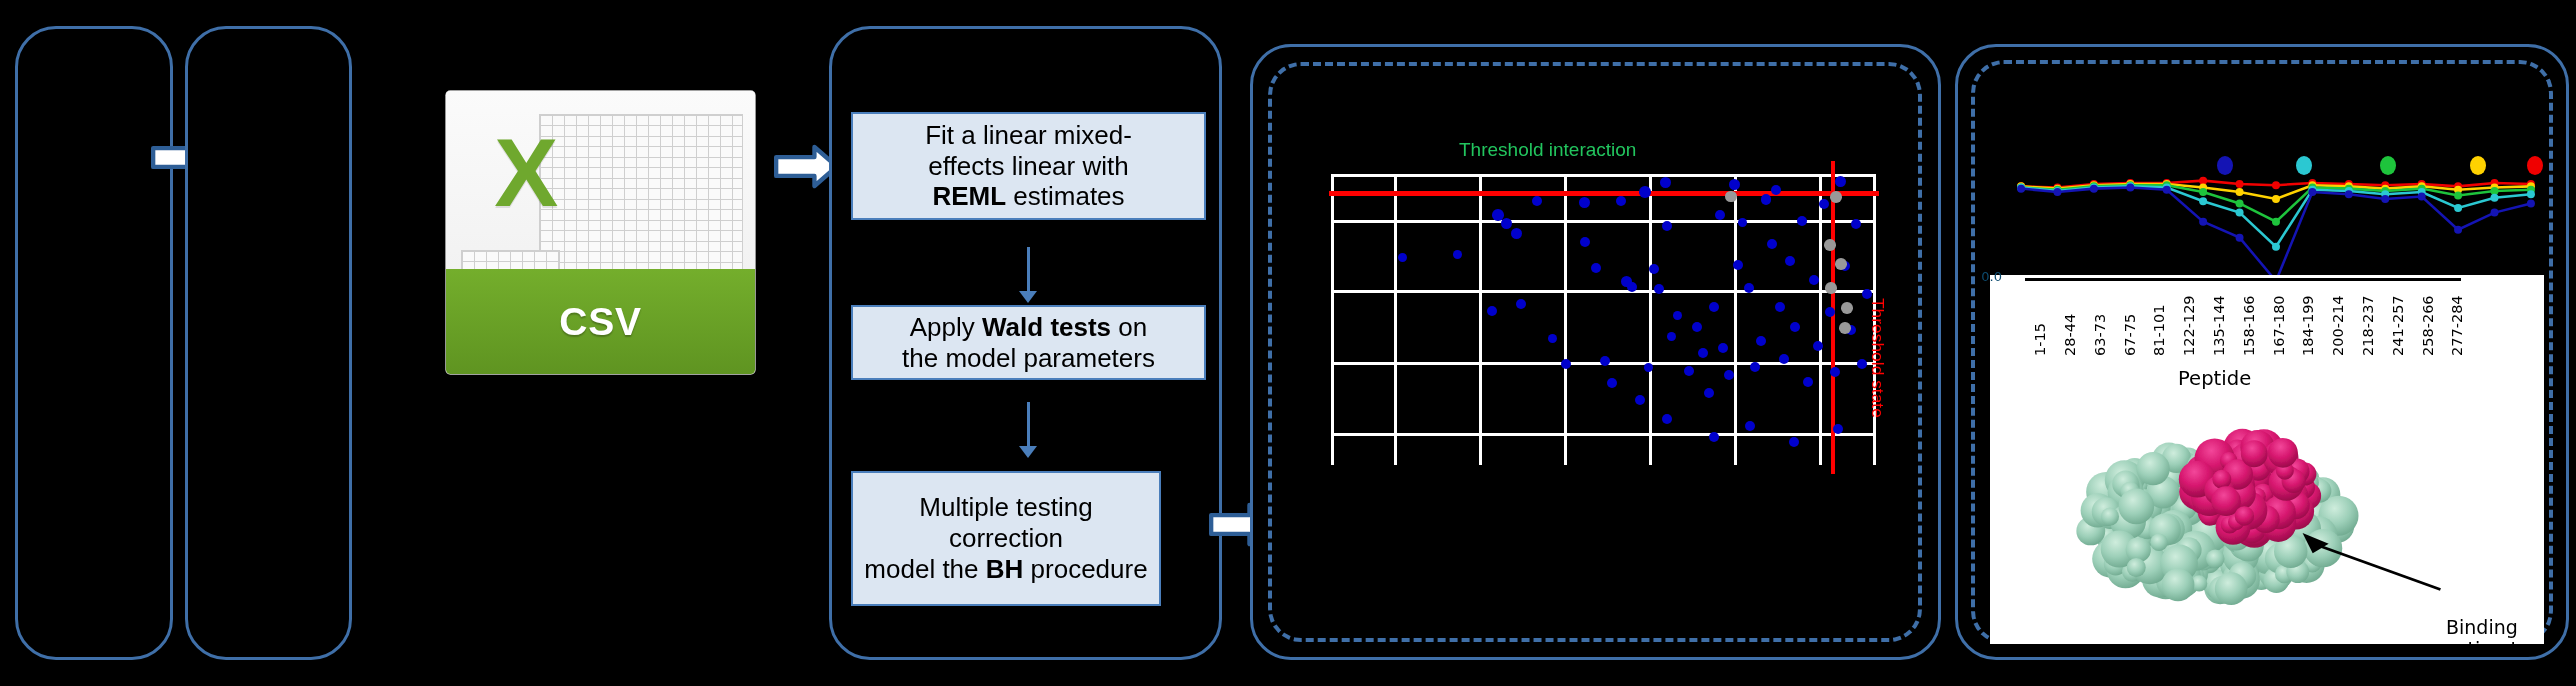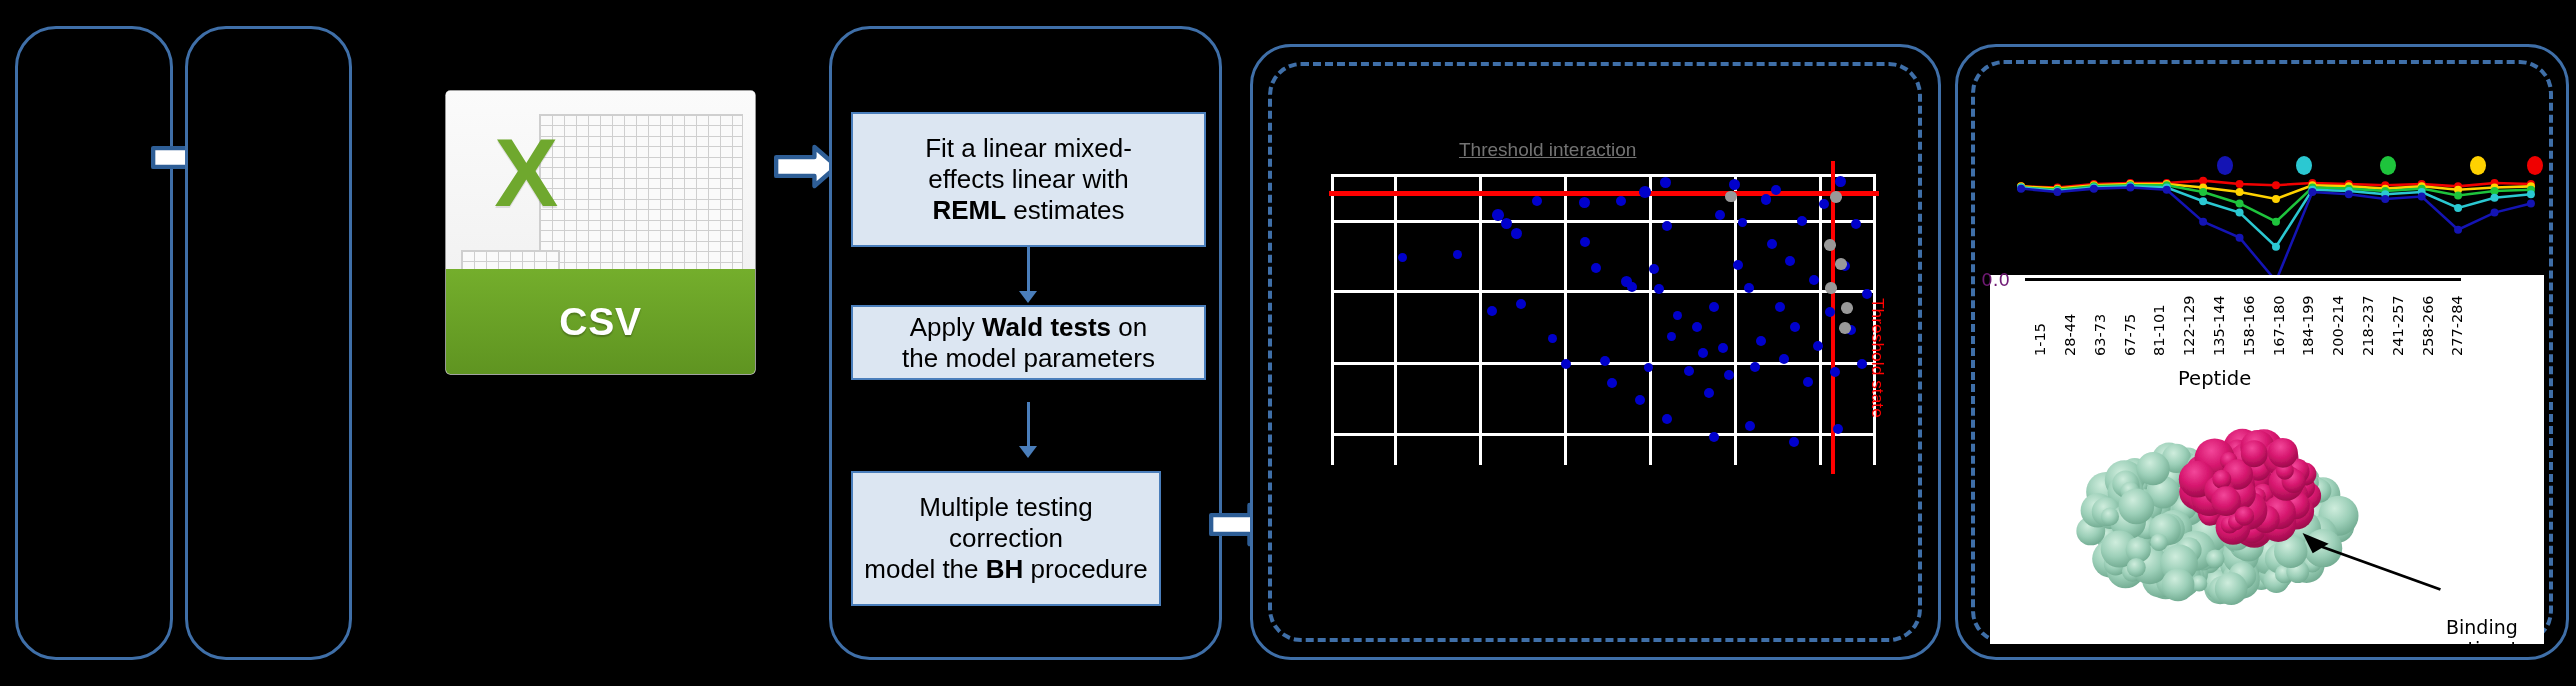--- a/index.html
+++ b/index.html
@@ -46,32 +46,32 @@
              border-right:9.4px solid transparent;border-top:12.4px solid #4A7EBB;}
 
   
   .volcano{position:absolute;background:#000;}
   .vgrid{position:absolute;inset:0;}
   .vline-h{position:absolute;left:0;right:0;height:2.9px;background:#fff;}
   .vline-v{position:absolute;top:0;bottom:0;width:2.9px;background:#fff;}
   .redline-h{position:absolute;height:4.4px;background:#FF0000;}
   .redline-v{position:absolute;width:4.4px;background:#FF0000;}
   .vdot{position:absolute;border-radius:50%;}
-  .vlabel-h{position:absolute;color:#737373;font-size:19px;white-space:nowrap;text-decoration:underline;}
+  .vlabel-h{position:absolute;color:#22c55e;font-size:19px;white-space:nowrap;}
   .vlabel-v{position:absolute;color:#FF0000;font-size:17.4px;white-space:nowrap;
             transform:rotate(90deg);transform-origin:left top;}
 
   
   .linechart{position:absolute;background:#000;}
   .legend-dot{position:absolute;border-radius:50%;}
   .white-card{position:absolute;background:#ffffff;}
   .pep-label{position:absolute;color:#000;font-size:14.5px;white-space:nowrap;
              transform:rotate(-90deg);transform-origin:left top;font-family:"DejaVu Sans",sans-serif;}
   .axis-title{position:absolute;color:#000;font-size:19.6px;font-family:"DejaVu Sans",sans-serif;}
-  .ytick{position:absolute;color:#701a75;font-size:18px;font-family:"DejaVu Sans",sans-serif;white-space:nowrap;}
+  .ytick{position:absolute;color:#0c4a6e;font-size:13px;font-family:"DejaVu Sans",sans-serif;white-space:nowrap;}
   .anno{position:absolute;color:#000;font-size:19px;line-height:1.15;font-family:"DejaVu Sans",sans-serif;}
 </style>
 </head>
 <body>
 
 <div id="stage">
 
   <div class="panel" style="left:14.5px;top:26px;width:158px;height:634px;"></div>
 
   <div class="blockarrow" style="left:151px;top:135px;width:65px;height:45px;">
@@ -93,21 +93,21 @@
   </div>
 
   <div class="blockarrow" style="left:774px;top:144px;width:65px;height:45px;">
     <svg width="65" height="45" viewBox="0 0 90 62">
       <polygon points="3,18 56,18 56,4 87,31 56,58 56,44 3,44" fill="#ffffff" stroke="#2E5E96" stroke-width="6" stroke-linejoin="round"></polygon>
     </svg>
   </div>
 
   <div class="panel" style="left:829px;top:26px;width:393px;height:634px;"></div>
 
-  <div class="flowbox" style="left:851px;top:112px;width:355px;height:135px;">
+  <div class="flowbox" style="left:851px;top:112px;width:355px;height:108px;">
     <div>
       <span>Fit a linear mixed-</span><br>
       <span>effects linear with</span><br>
       <b>REML</b><span> estimates</span>
     </div>
   </div>
 
   <div class="connector" style="left:1027px;top:247px;height:48px;"></div>
   <div class="conn-head" style="left:1019px;top:291px;"></div>
 

